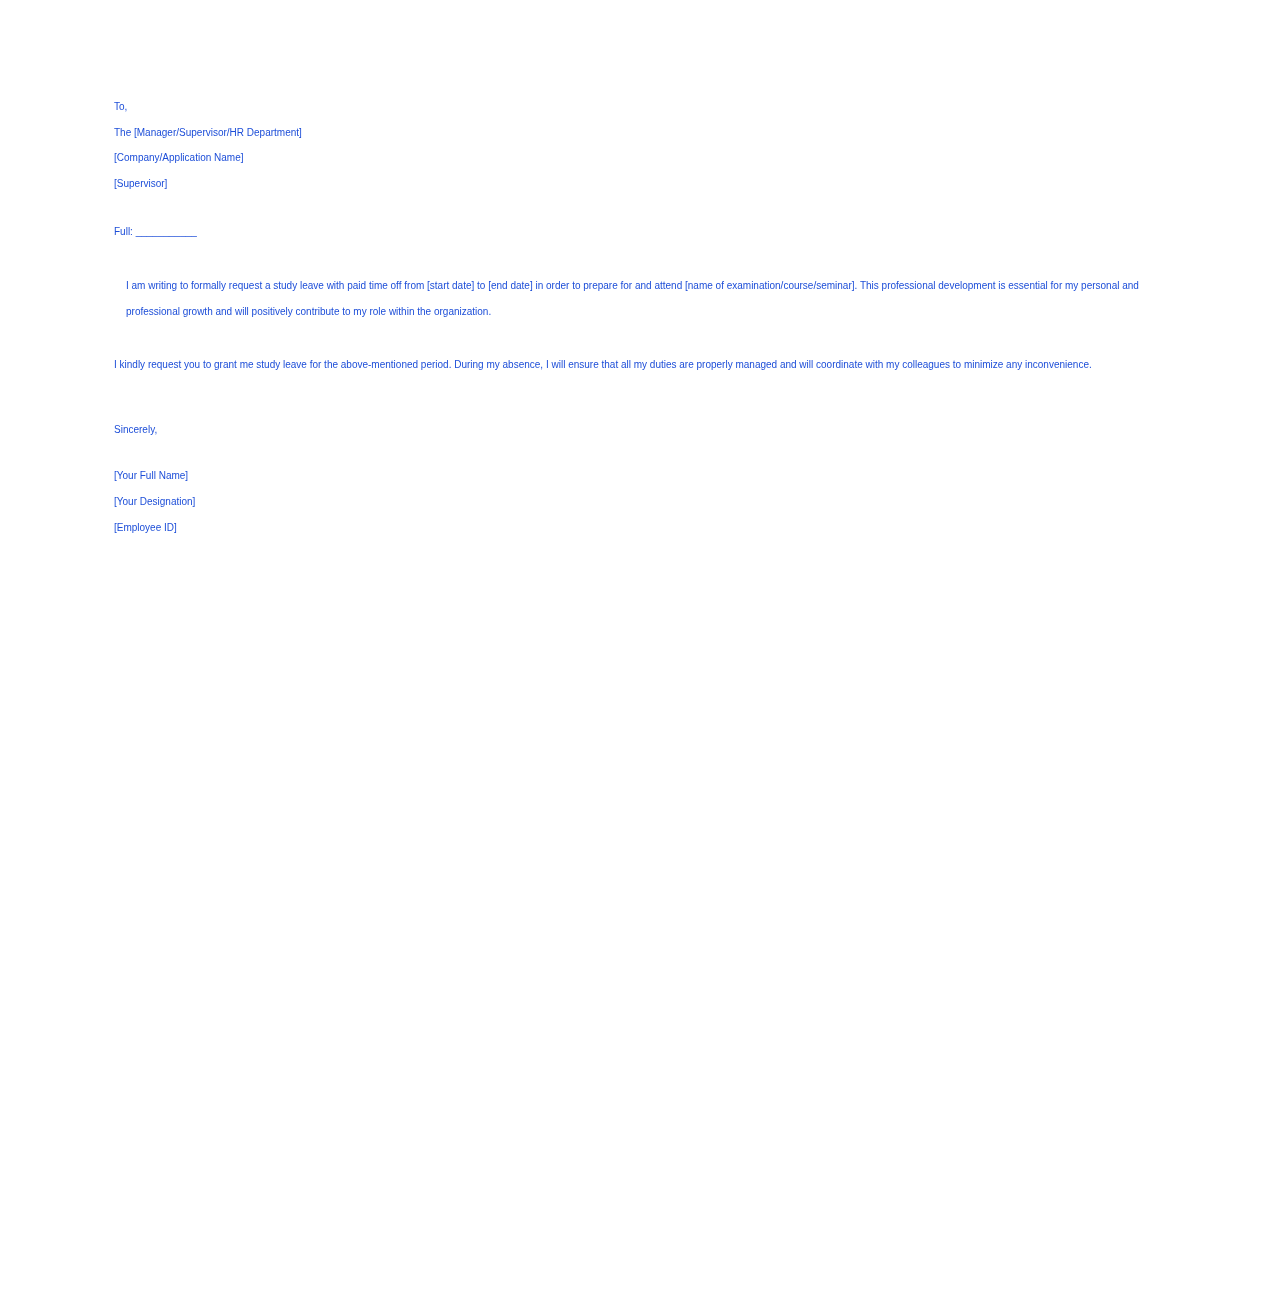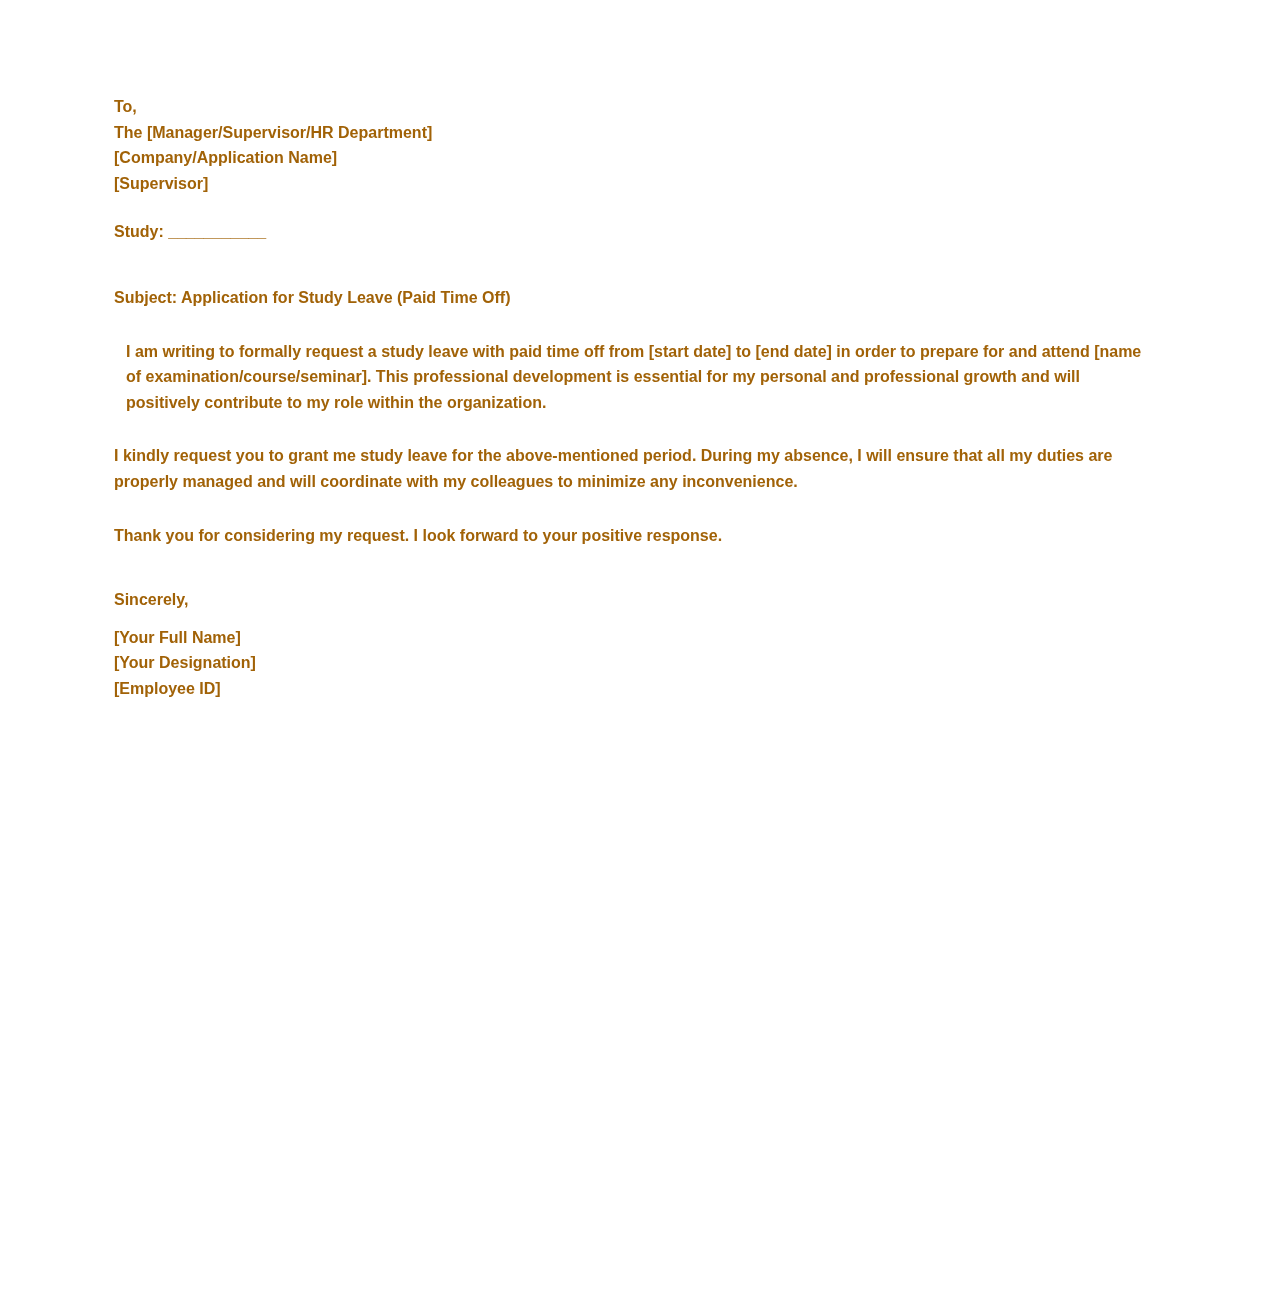--- a/index.html
+++ b/index.html
@@ -1,55 +1,53 @@
 <!DOCTYPE html>
 <html><head>
 <meta charset="utf-8">
 <style>
   html, body { margin: 0; padding: 0; background: #ffffff; }
   body { width: 1278px; height: 1300px; position: relative; overflow: hidden; }
   .page {
     position: absolute; left: 114px; top: 94px; width: 1030px;
-    font-family: "Liberation Sans", sans-serif; font-size: 16px;
-    line-height: 25.6px; color: #a16207; font-weight: bold;
+    font-family: "Liberation Sans", sans-serif; font-size: 10px;
+    line-height: 25.6px; color: #1d4ed8;
   }
   .line { display: block; white-space: nowrap; }
   p { margin: 0; white-space: normal; }
   .block-address { margin: 0; }
   .date { margin-top: 23px; }
   .subject { margin-top: 40px; }
   .salutation { margin-top: 27px; }
   .para1 { margin-top: 28px; margin-left: 12px; }
   .para2 { margin-top: 28px; }
   .para3 { margin-top: 28px; }
   .closing { margin-top: 39px; }
-  .signature { margin-top: 12px; }
+  .signature { margin-top: 21px; }
 </style>
 </head>
 <body>
 
 <div class="page">
   <div class="block-address">
     <span class="line">To,</span>
     <span class="line">The [Manager/Supervisor/HR Department]</span>
     <span class="line">[Company/Application Name]</span>
     <span class="line">[Supervisor]</span>
   </div>
 
   <div class="date line">
-    <span>Study:</span>
+    <span>Full:</span>
     <span>___________</span>
   </div>
 
-  <p class="subject">Subject: Application for Study Leave (Paid Time Off)</p>
 
 
   <p class="para1">I am writing to formally request a study leave with paid time off from [start date] to [end date] in order to prepare for and attend [name of examination/course/seminar]. This professional development is essential for my personal and professional growth and will positively contribute to my role within the organization.</p>
   <p class="para2">I kindly request you to grant me study leave for the above-mentioned period. During my absence, I will ensure that all my duties are properly managed and will coordinate with my colleagues to minimize any inconvenience.</p>
-  <p class="para3">Thank you for considering my request. I look forward to your positive response.</p>
 
   <p class="closing">Sincerely,</p>
 
   <div class="signature">
     <span class="line">[Your Full Name]</span>
     <span class="line">[Your Designation]</span>
     <span class="line">[Employee ID]</span>
   </div>
 </div>
 

